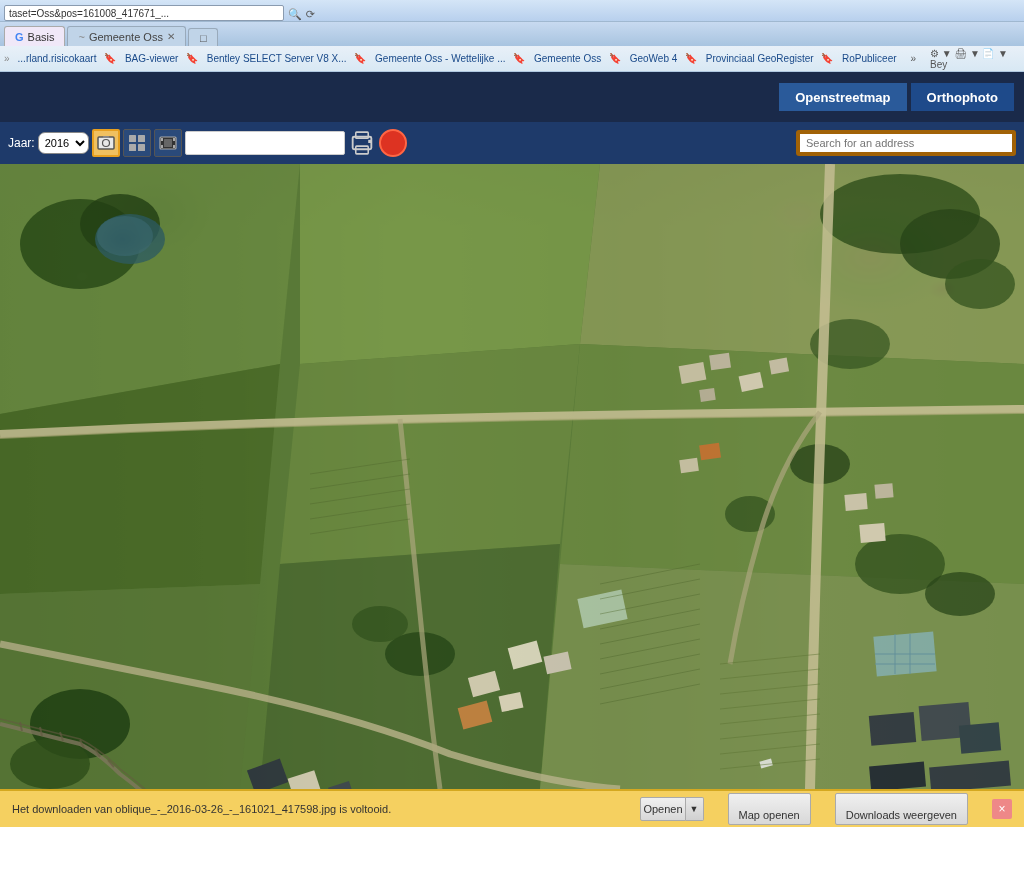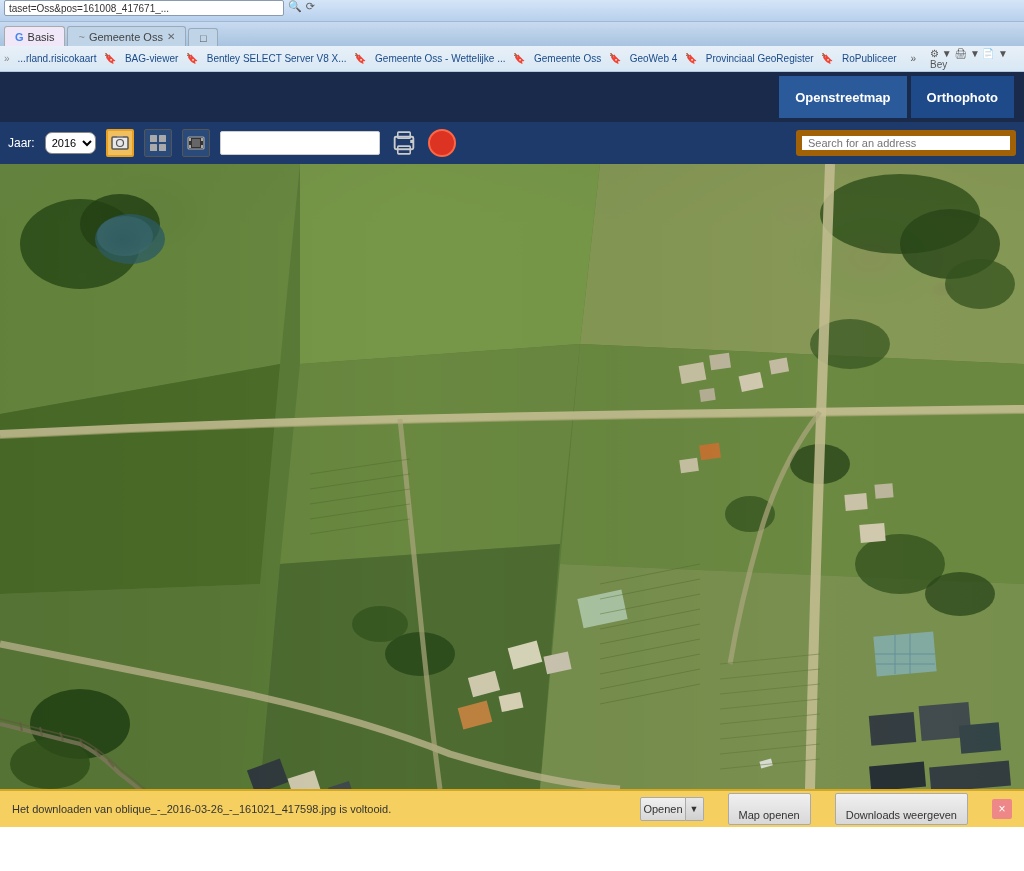--- a/index.html
+++ b/index.html
@@ -3,21 +3,21 @@
   <meta charset="utf-8">
   <style>
     * { margin: 0; padding: 0; box-sizing: border-box; }
     body { width: 1024px; height: 871px; overflow: hidden; font-family: Arial, sans-serif; font-size: 12px; background: #fff; }
 
     
     .browser-chrome {
       background: linear-gradient(to bottom, #d4e5f7, #b8d0ed);
       height: 22px;
       display: flex;
-      align-items: flex-start;
+      align-items: flex-end;
       padding: 0 4px;
       border-bottom: 1px solid #a0b8d0;
     }
     .address-bar {
       background: white;
       border: 1px solid #8a9bb0;
       border-radius: 2px;
       height: 16px;
       font-size: 10px;
       padding: 0 4px;
@@ -97,41 +97,41 @@
     .app-header {
       background: #1a2a4a;
       height: 50px;
       display: flex;
       align-items: center;
       justify-content: flex-end;
       padding: 0 10px;
       gap: 4px;
     }
     .nav-btn {
-      height: 42px;
+      height: 28px;
       padding: 0 16px;
       border: none;
       font-size: 13px;
       font-weight: bold;
       cursor: pointer;
       color: white;
     }
     .nav-btn.openstreetmap { background: #2a5a9a; }
     .nav-btn.orthophoto { background: #1e4a8a; }
     .nav-btn.earthmine { background: #4a6a9a; border: 2px solid white; }
     .nav-btn.geo-oblique { background: #2a5a9a; }
 
     
     .toolbar {
       background: #1e3a6a;
       height: 42px;
       display: flex;
       align-items: center;
       padding: 0 8px;
-      gap: 10px;
+      gap: 3px;
     }
     .year-label { color: white; font-size: 12px; }
     .year-select {
       background: white;
       border: 1px solid #888;
       border-radius: 7px;
       height: 22px;
       font-size: 11px;
       padding: 0 2px;
       cursor: pointer;
@@ -176,21 +176,21 @@
       height: 28px;
       border-radius: 50%;
       background: #dd3322;
       border: 2px solid #ff6644;
       cursor: pointer;
     }
     .toolbar-spacer { flex: 1; }
     .address-search {
       height: 26px;
       width: 220px;
-      border: 6px solid #a16207;
+      border: 4px solid #a16207;
       border-radius: 3px;
       padding: 0 6px;
       font-size: 11px;
       color: #999;
       background: white;
     }
 
     
     .map-container {
       width: 1024px;

